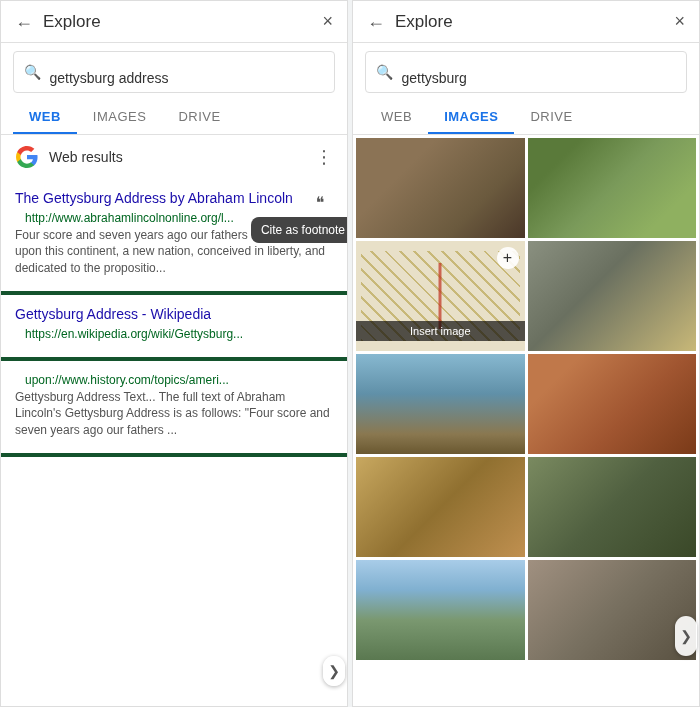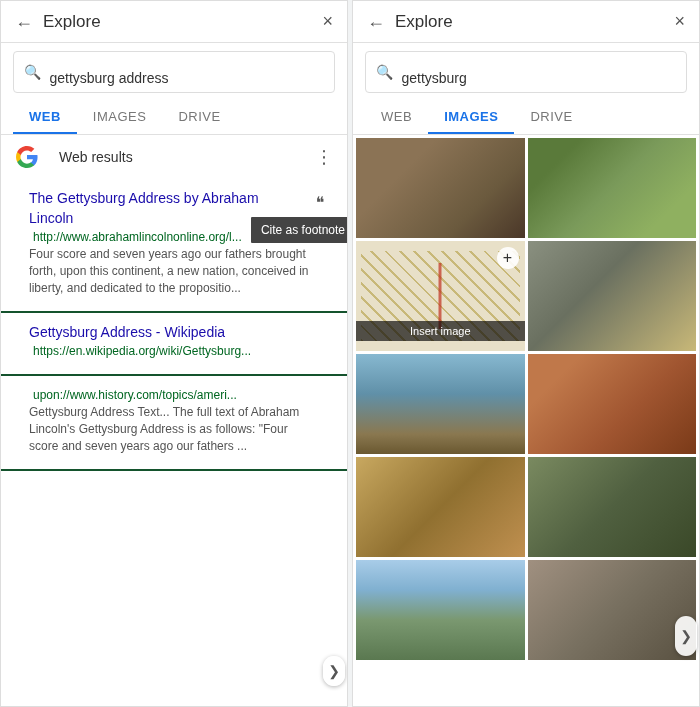--- a/index.html
+++ b/index.html
@@ -99,60 +99,60 @@
       flex: 1;
       overflow-y: auto;
       padding: 0;
     }
 
     
     .web-results-header {
       display: flex;
       align-items: center;
       padding: 10px 14px;
-      gap: 20px;
+      gap: 10px;
     }
 
     .google-g {
       width: 24px;
       height: 24px;
     }
 
     .web-results-label {
       font-size: 14px;
       color: #333;
       flex: 1;
     }
 
     .more-options {
       color: #555;
       font-size: 18px;
       cursor: pointer;
     }
 
     .search-result {
-      padding: 10px 28px 14px;
-      border-bottom: 2px solid #14532d;
+      padding: 10px 14px 14px;
+      border-bottom: 4px solid #14532d;
       position: relative;
     }
 
     .result-title {
       font-size: 14px;
       color: #1a0dab;
       text-decoration: none;
       cursor: pointer;
       line-height: 1.4;
       display: block;
       padding-right: 30px;
     }
 
     .result-url {
       font-size: 12px;
       color: #006621;
-      margin: 2px 4px;
+      margin: 2px 10px;
     }
 
     .result-snippet {
       font-size: 12px;
       color: #545454;
       line-height: 1.4;
     }
 
     .cite-btn {
       position: absolute;
@@ -171,21 +171,21 @@
     }
 
     
     .tooltip {
       position: absolute;
       top: 36px;
       right: -10px;
       background: #444;
       color: #fff;
       padding: 6px 10px;
-      border-radius: 1px;
+      border-radius: 8px;
       font-size: 12px;
       white-space: nowrap;
       z-index: 100;
     }
 
     
     .images-grid {
       display: grid;
       grid-template-columns: 1fr 1fr;
       gap: 3px;

